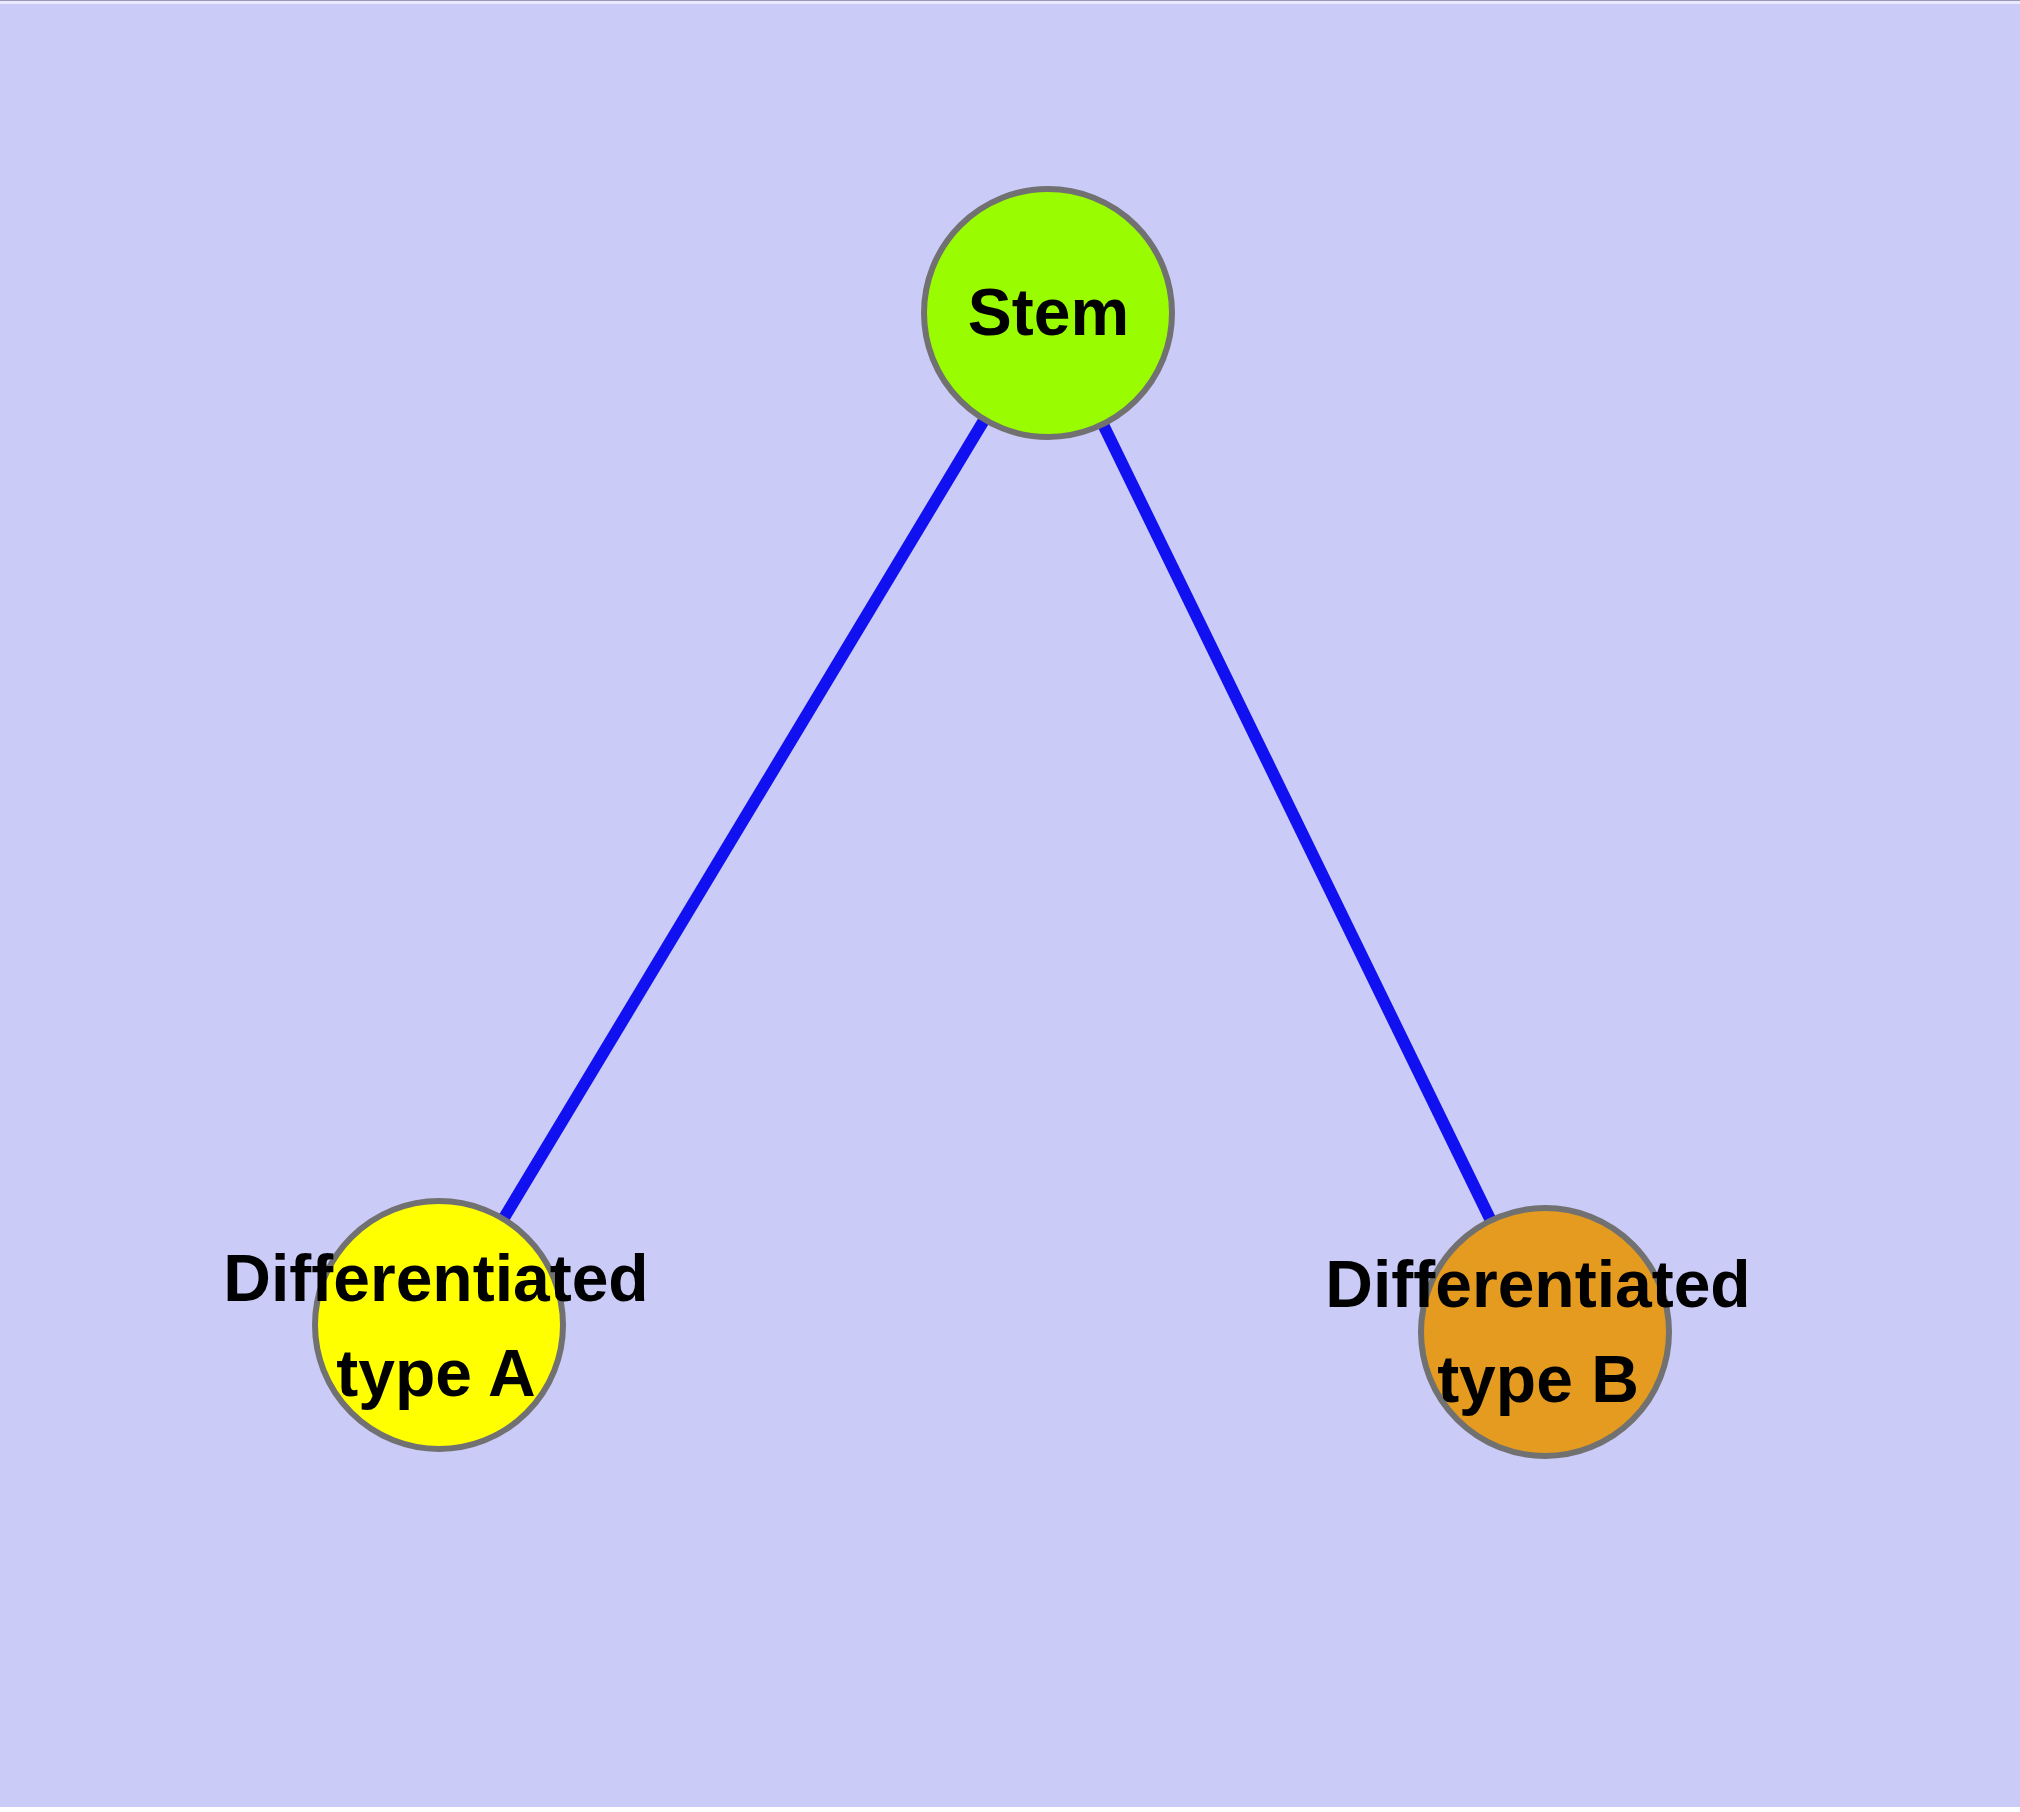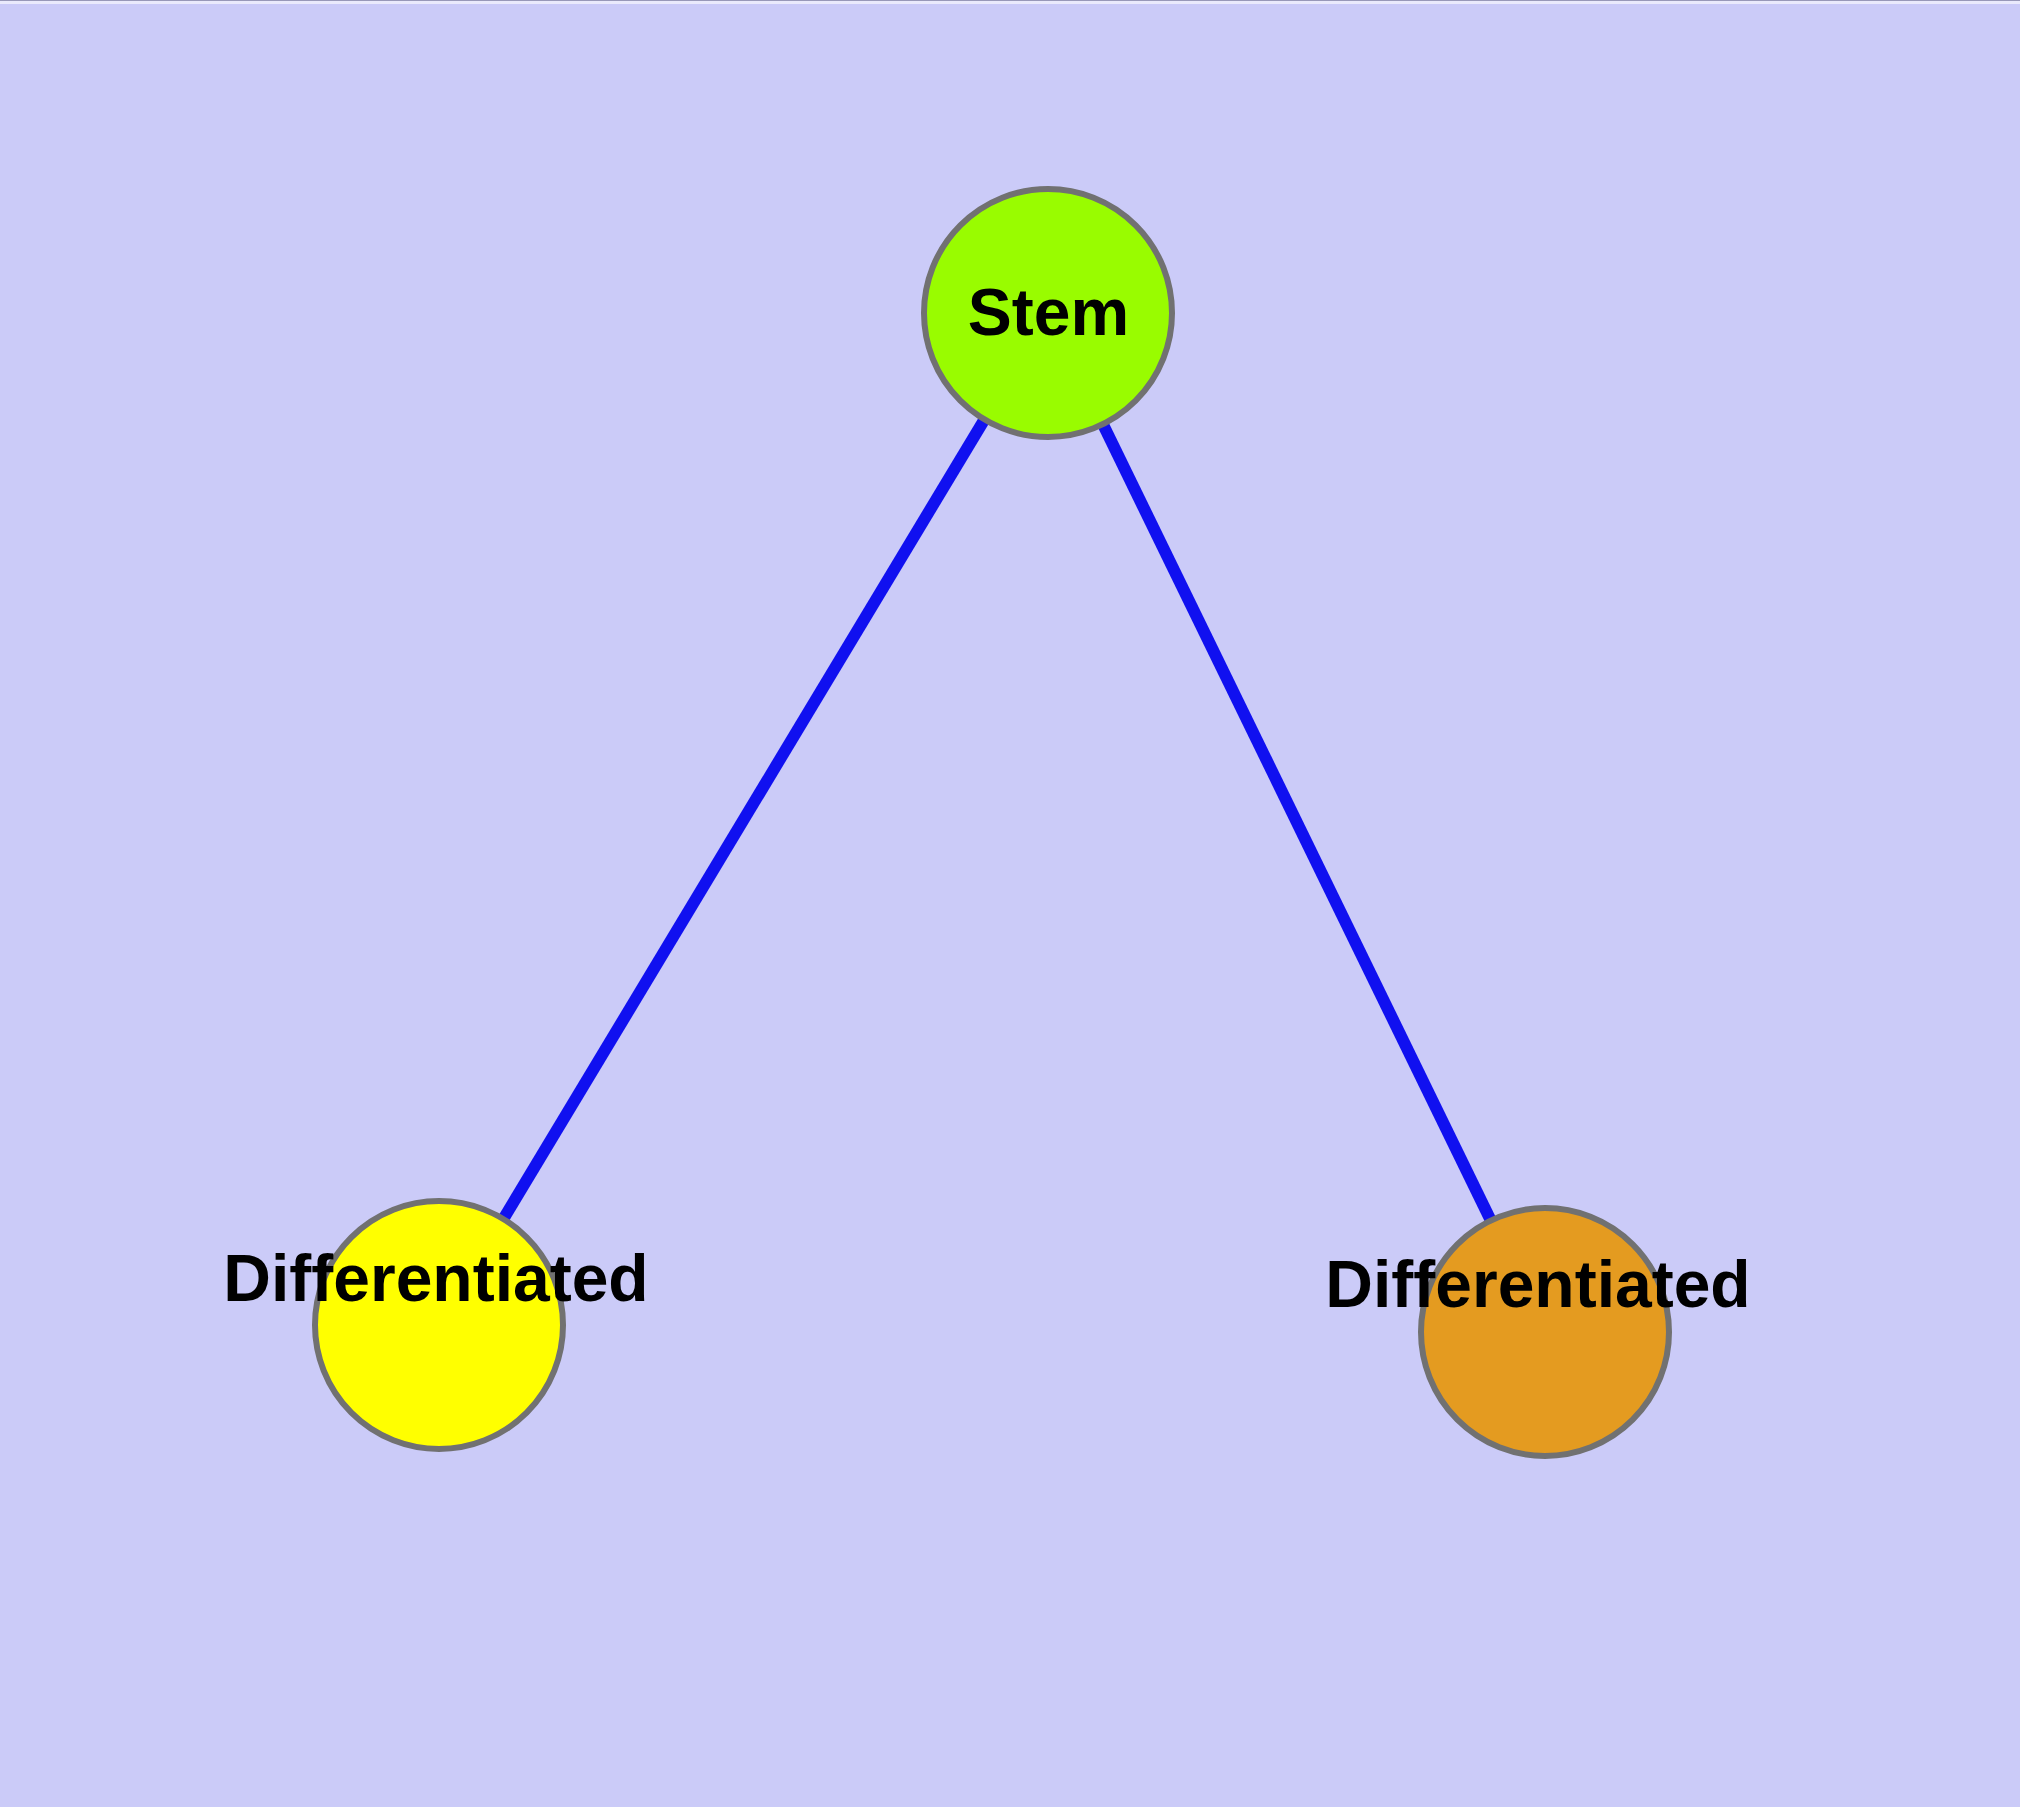--- a/index.html
+++ b/index.html
@@ -81,22 +81,24 @@
   <div class="node type-a" style="background-color: rgb(255, 255, 0); border-color: rgb(113, 113, 113);"></div>
 
   <div class="node type-b" style="background-color: rgb(228, 155, 32); border-color: rgb(113, 113, 113);"></div>
 
   <div class="node-label label-stem" style="color: rgb(0, 0, 0);">
     <span>Stem</span>
   </div>
 
   <div class="node-label label-type-a" style="color: rgb(0, 0, 0);">
     <span>Differentiated</span>
+    <span>type A</span>
   </div>
 
   <div class="node-label label-type-b" style="color: rgb(0, 0, 0);">
     <span>Differentiated</span>
+    <span>type B</span>
   </div>
 
   <div class="strip top"></div>
   <div class="strip bottom"></div>
 </div>
 
 
 </body></html>

